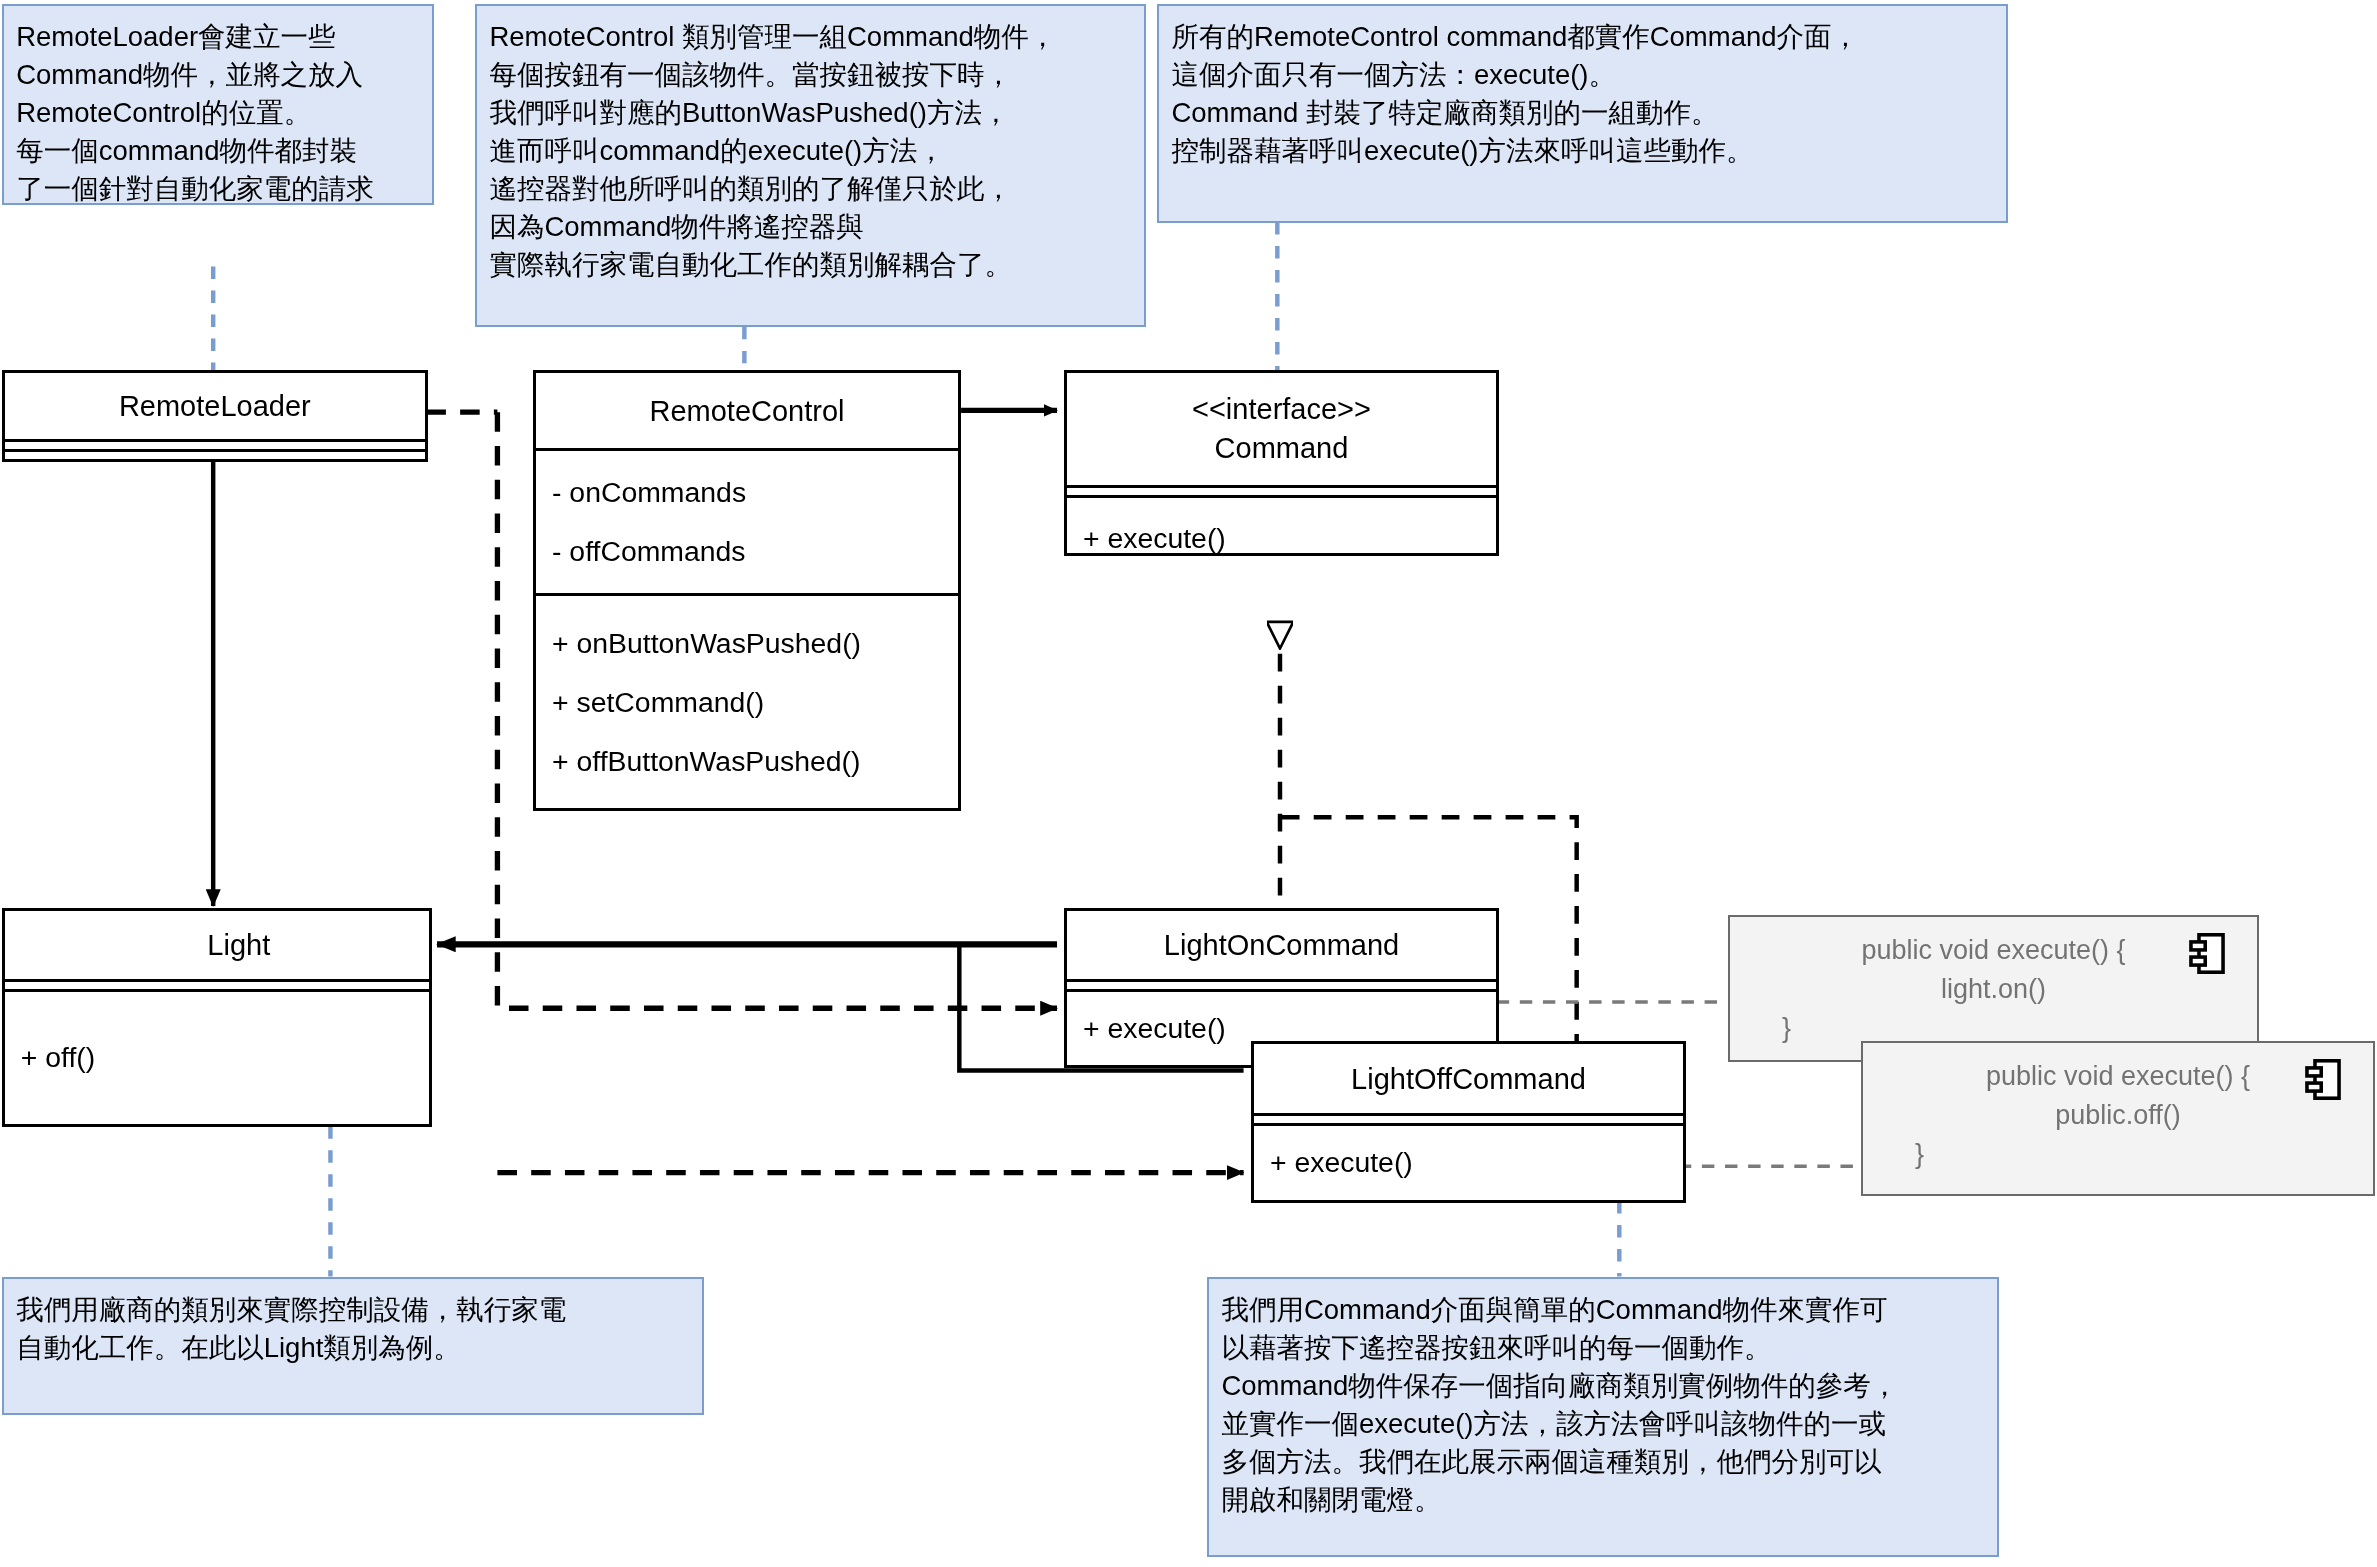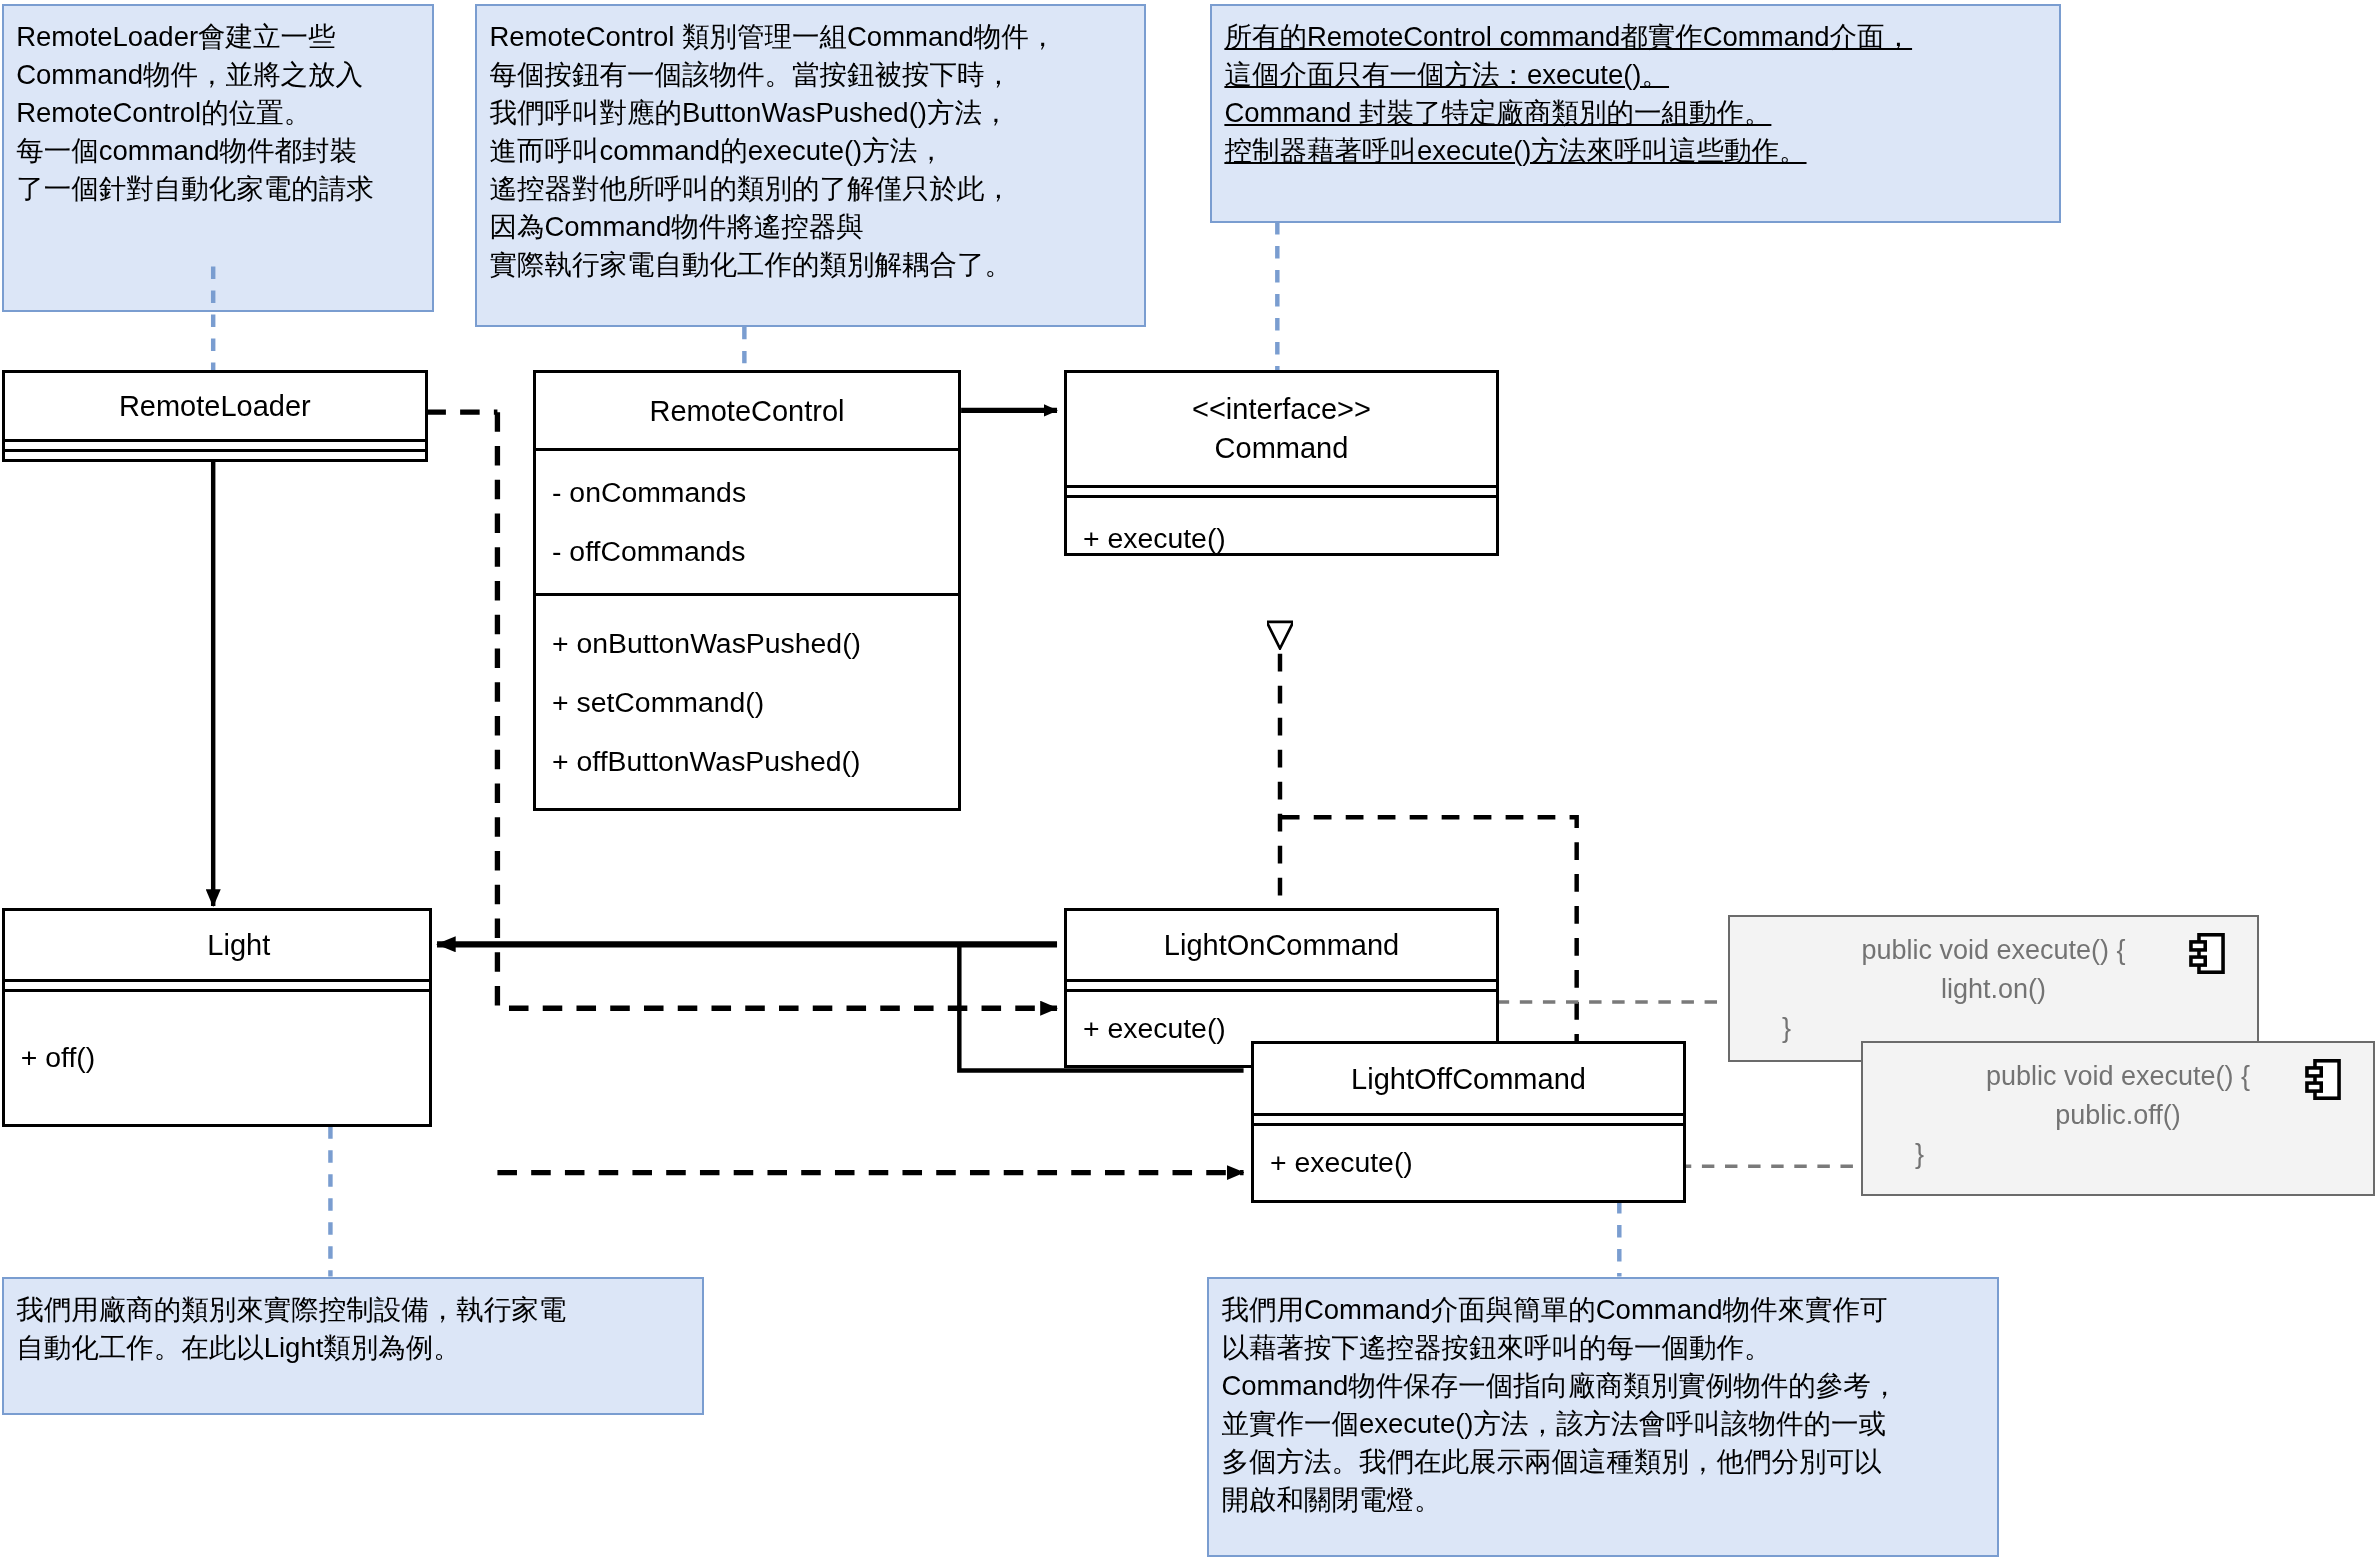--- a/index.html
+++ b/index.html
@@ -173,35 +173,35 @@
       <path d="M1400,1205 L1080,1205 L1080,1063"></path>
     </g>
 
     
     <g stroke="#7a7a7a" stroke-width="4" stroke-dasharray="14,12" fill="none">
       <line x1="1685" y1="1128" x2="1945" y2="1128"></line>
       <line x1="1890" y1="1313" x2="2095" y2="1313"></line>
     </g>
   </svg>
 
-  <div class="note" style="left:1.8px; top:3.6px; width:432px; height:308px;">RemoteLoader會建立一些
+  <div class="note" style="left:1.8px; top:3.6px; width:432px; height:201px;">RemoteLoader會建立一些
 Command物件，並將之放入
 RemoteControl的位置。
 每一個command物件都封裝
 了一個針對自動化家電的請求</div>
 
   <div class="note" style="left:475px; top:3.6px; width:671px; height:323px;">RemoteControl 類別管理一組Command物件，
 每個按鈕有一個該物件。當按鈕被按下時，
 我們呼叫對應的ButtonWasPushed()方法，
 進而呼叫command的execute()方法，
 遙控器對他所呼叫的類別的了解僅只於此，
 因為Command物件將遙控器與
 實際執行家電自動化工作的類別解耦合了。</div>
 
-  <div class="note" style="left:1210px; top:3.6px; width:851px; height:219px;text-decoration:underline;">所有的RemoteControl command都實作Command介面，
+  <div class="note" style="left:1157px; top:3.6px; width:851px; height:219px;">所有的RemoteControl command都實作Command介面，
 這個介面只有一個方法：execute()。
 Command 封裝了特定廠商類別的一組動作。
 控制器藉著呼叫execute()方法來呼叫這些動作。</div>
 
   <div class="note" style="left:1.8px; top:1277px; width:702px; height:138px;">我們用廠商的類別來實際控制設備，執行家電
 自動化工作。在此以Light類別為例。</div>
 
   <div class="note" style="left:1207px; top:1277px; width:792px; height:280px;">我們用Command介面與簡單的Command物件來實作可
 以藉著按下遙控器按鈕來呼叫的每一個動作。
 Command物件保存一個指向廠商類別實例物件的參考，

